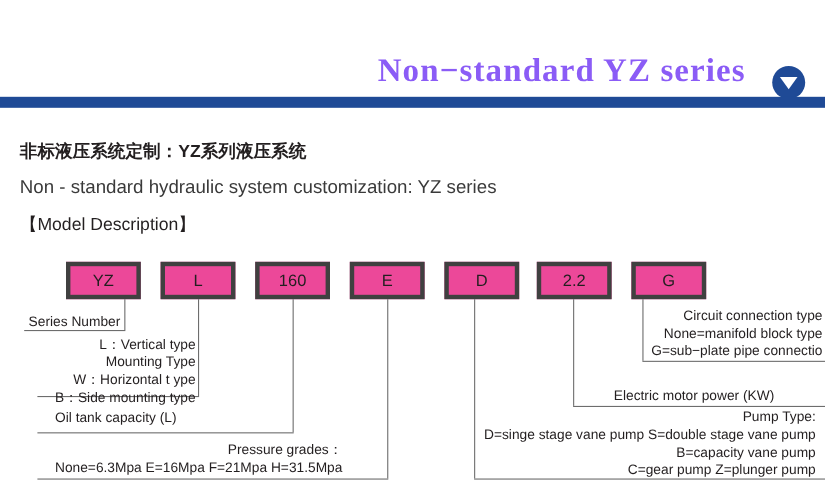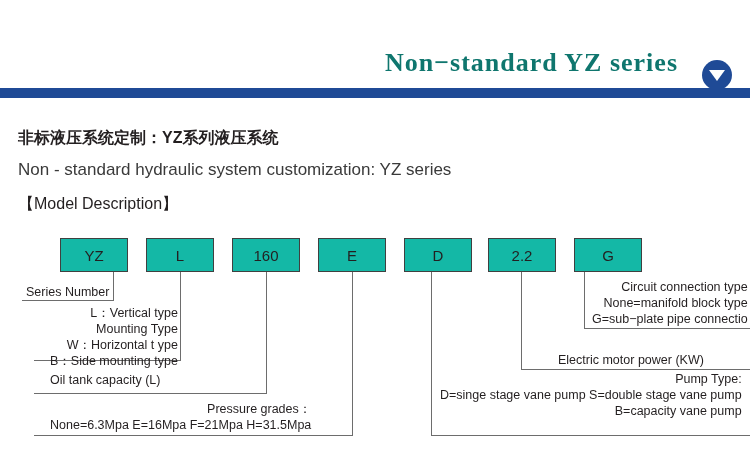--- a/index.html
+++ b/index.html
@@ -21,23 +21,23 @@
     position: absolute;
     left: 0; top: 0;
     width: 750px; height: 100px;
   }
   .header-title {
     position: absolute;
     right: 72px;
     top: 48px;
     font-family: "Liberation Serif", serif;
     font-weight: bold;
-    font-size: 26px;
+    font-size: 30px;
     letter-spacing: 1px;
-    color: #0f766e;
+    color: #8b5cf6;
     white-space: nowrap;
   }
   .header-badge {
     position: absolute;
     left: 702px;
     top: 60px;
     width: 30px;
     height: 30px;
     border-radius: 50%;
     background: #1f4a96;
@@ -86,22 +86,22 @@
     font-size: 16px;
     color: #231f20;
     white-space: nowrap;
   }
 
   
   .code-box {
     position: absolute;
     top: 238px;
     height: 34px;
-    background: #14b8a6;
-    border: 1px solid #404040;
+    background: #ec4899;
+    border: 4px solid #404040;
     box-sizing: border-box;
     font-size: 15px;
     color: #231f20;
     display: flex;
     align-items: center;
     justify-content: center;
   }
 
   
   .vline {
@@ -201,13 +201,14 @@
 </div>
 
 <div class="note" style="left:558px; top:352px;">
   <span class="ln">Electric motor power (KW)</span>
 </div>
 
 <div class="note" style="left:440px; top:371px;">
   <span class="ln">Pump Type:</span>
   <span class="ln">D=singe stage vane pump   S=double stage vane pump</span>
   <span class="ln">B=capacity vane pump</span>
+  <span class="ln">C=gear pump    Z=plunger  pump</span>
 </div>
 
 </body></html>

